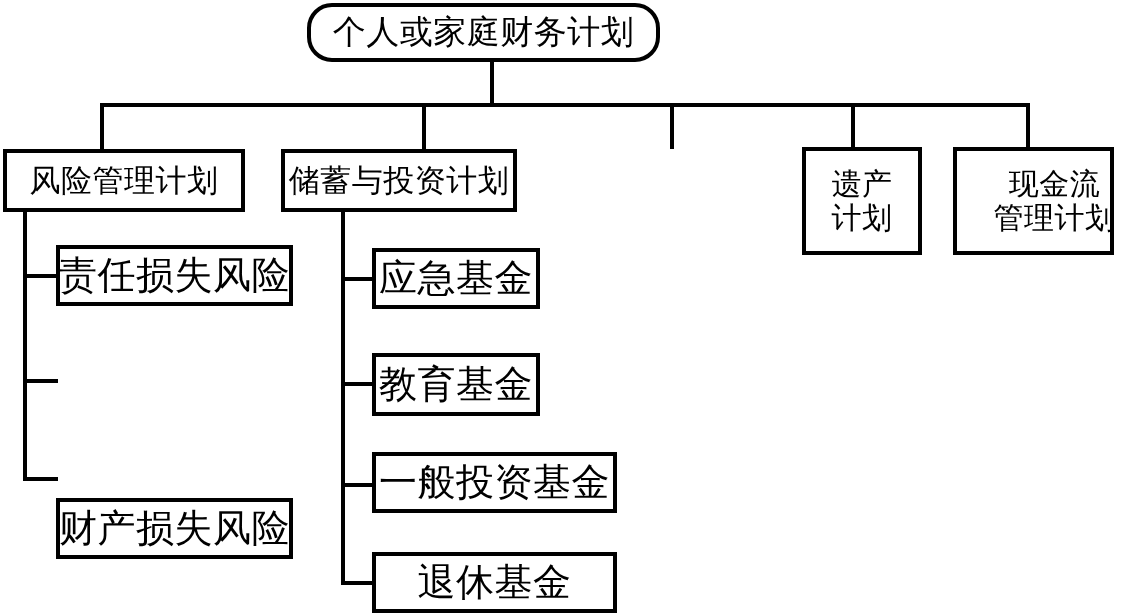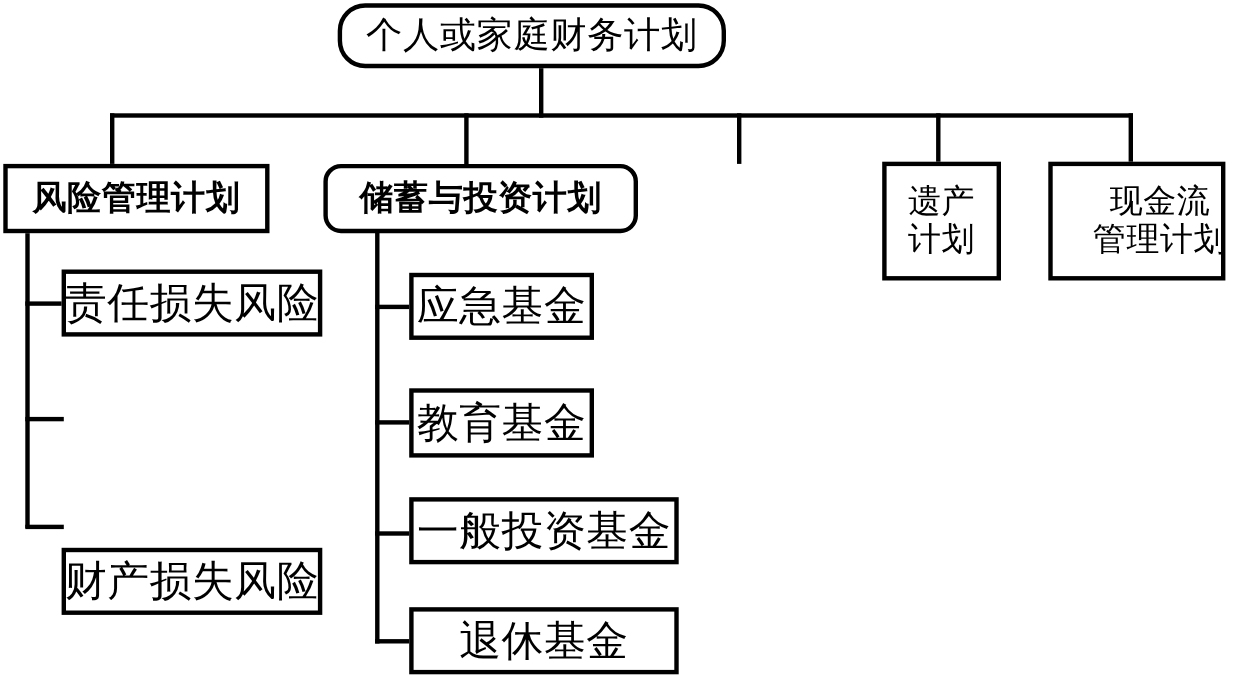--- a/index.html
+++ b/index.html
@@ -28,21 +28,21 @@
     line-height: 1.12;
     text-align: center;
     letter-spacing: 0.5px;
     z-index: 3;
   }
   .node .line {
     display: block;
     white-space: nowrap;
   }
   .node.root   { font-size: 33px; }
-  .node.l2     { font-size: 31px; font-weight: bold; }
+  .node.l2     { font-size: 31px; }
   .node.l2two  { font-size: 30px; }
   .node.l3     { font-size: 38px; }
 
   .conn {
     position: absolute;
     background: #000000;
     z-index: 1;
   }
   .conn.h { height: 4px; }
   .conn.v { width: 4px; }
@@ -63,26 +63,26 @@
   <div class="conn v" style="left:100px; top:103px; height:48px;"></div>
   <div class="conn v" style="left:422px; top:103px; height:48px;"></div>
   <div class="conn v" style="left:670px; top:103px; height:46px;"></div>
   <div class="conn v" style="left:851px; top:103px; height:46px;"></div>
   <div class="conn v" style="left:1026px; top:103px; height:46px;"></div>
 
   <div class="node l2" style="left:3px; top:149px; width:242px; height:63px;">
     <span class="line">风险管理计划</span>
   </div>
 
-  <div class="node l2" style="left:294px; top:149px; width:286px; height:63px;border-radius:16px;">
+  <div class="node l2" style="left:281px; top:149px; width:236px; height:63px;">
     <span class="line">储蓄与投资计划</span>
   </div>
 
 
-  <div class="node l2two" style="left:802px; top:147px; width:108px; height:108px;">
+  <div class="node l2two" style="left:802px; top:147px; width:120px; height:108px;">
     <span class="line">遗产</span>
     <span class="line">计划</span>
   </div>
 
   <div class="node l2two" style="left:953px; top:147px; width:161px; height:108px;padding-left:42px;">
     <span class="line">现金流</span>
     <span class="line">管理计划</span>
   </div>
 
   <div class="conn v" style="left:23px; top:210px; height:270px;"></div>

